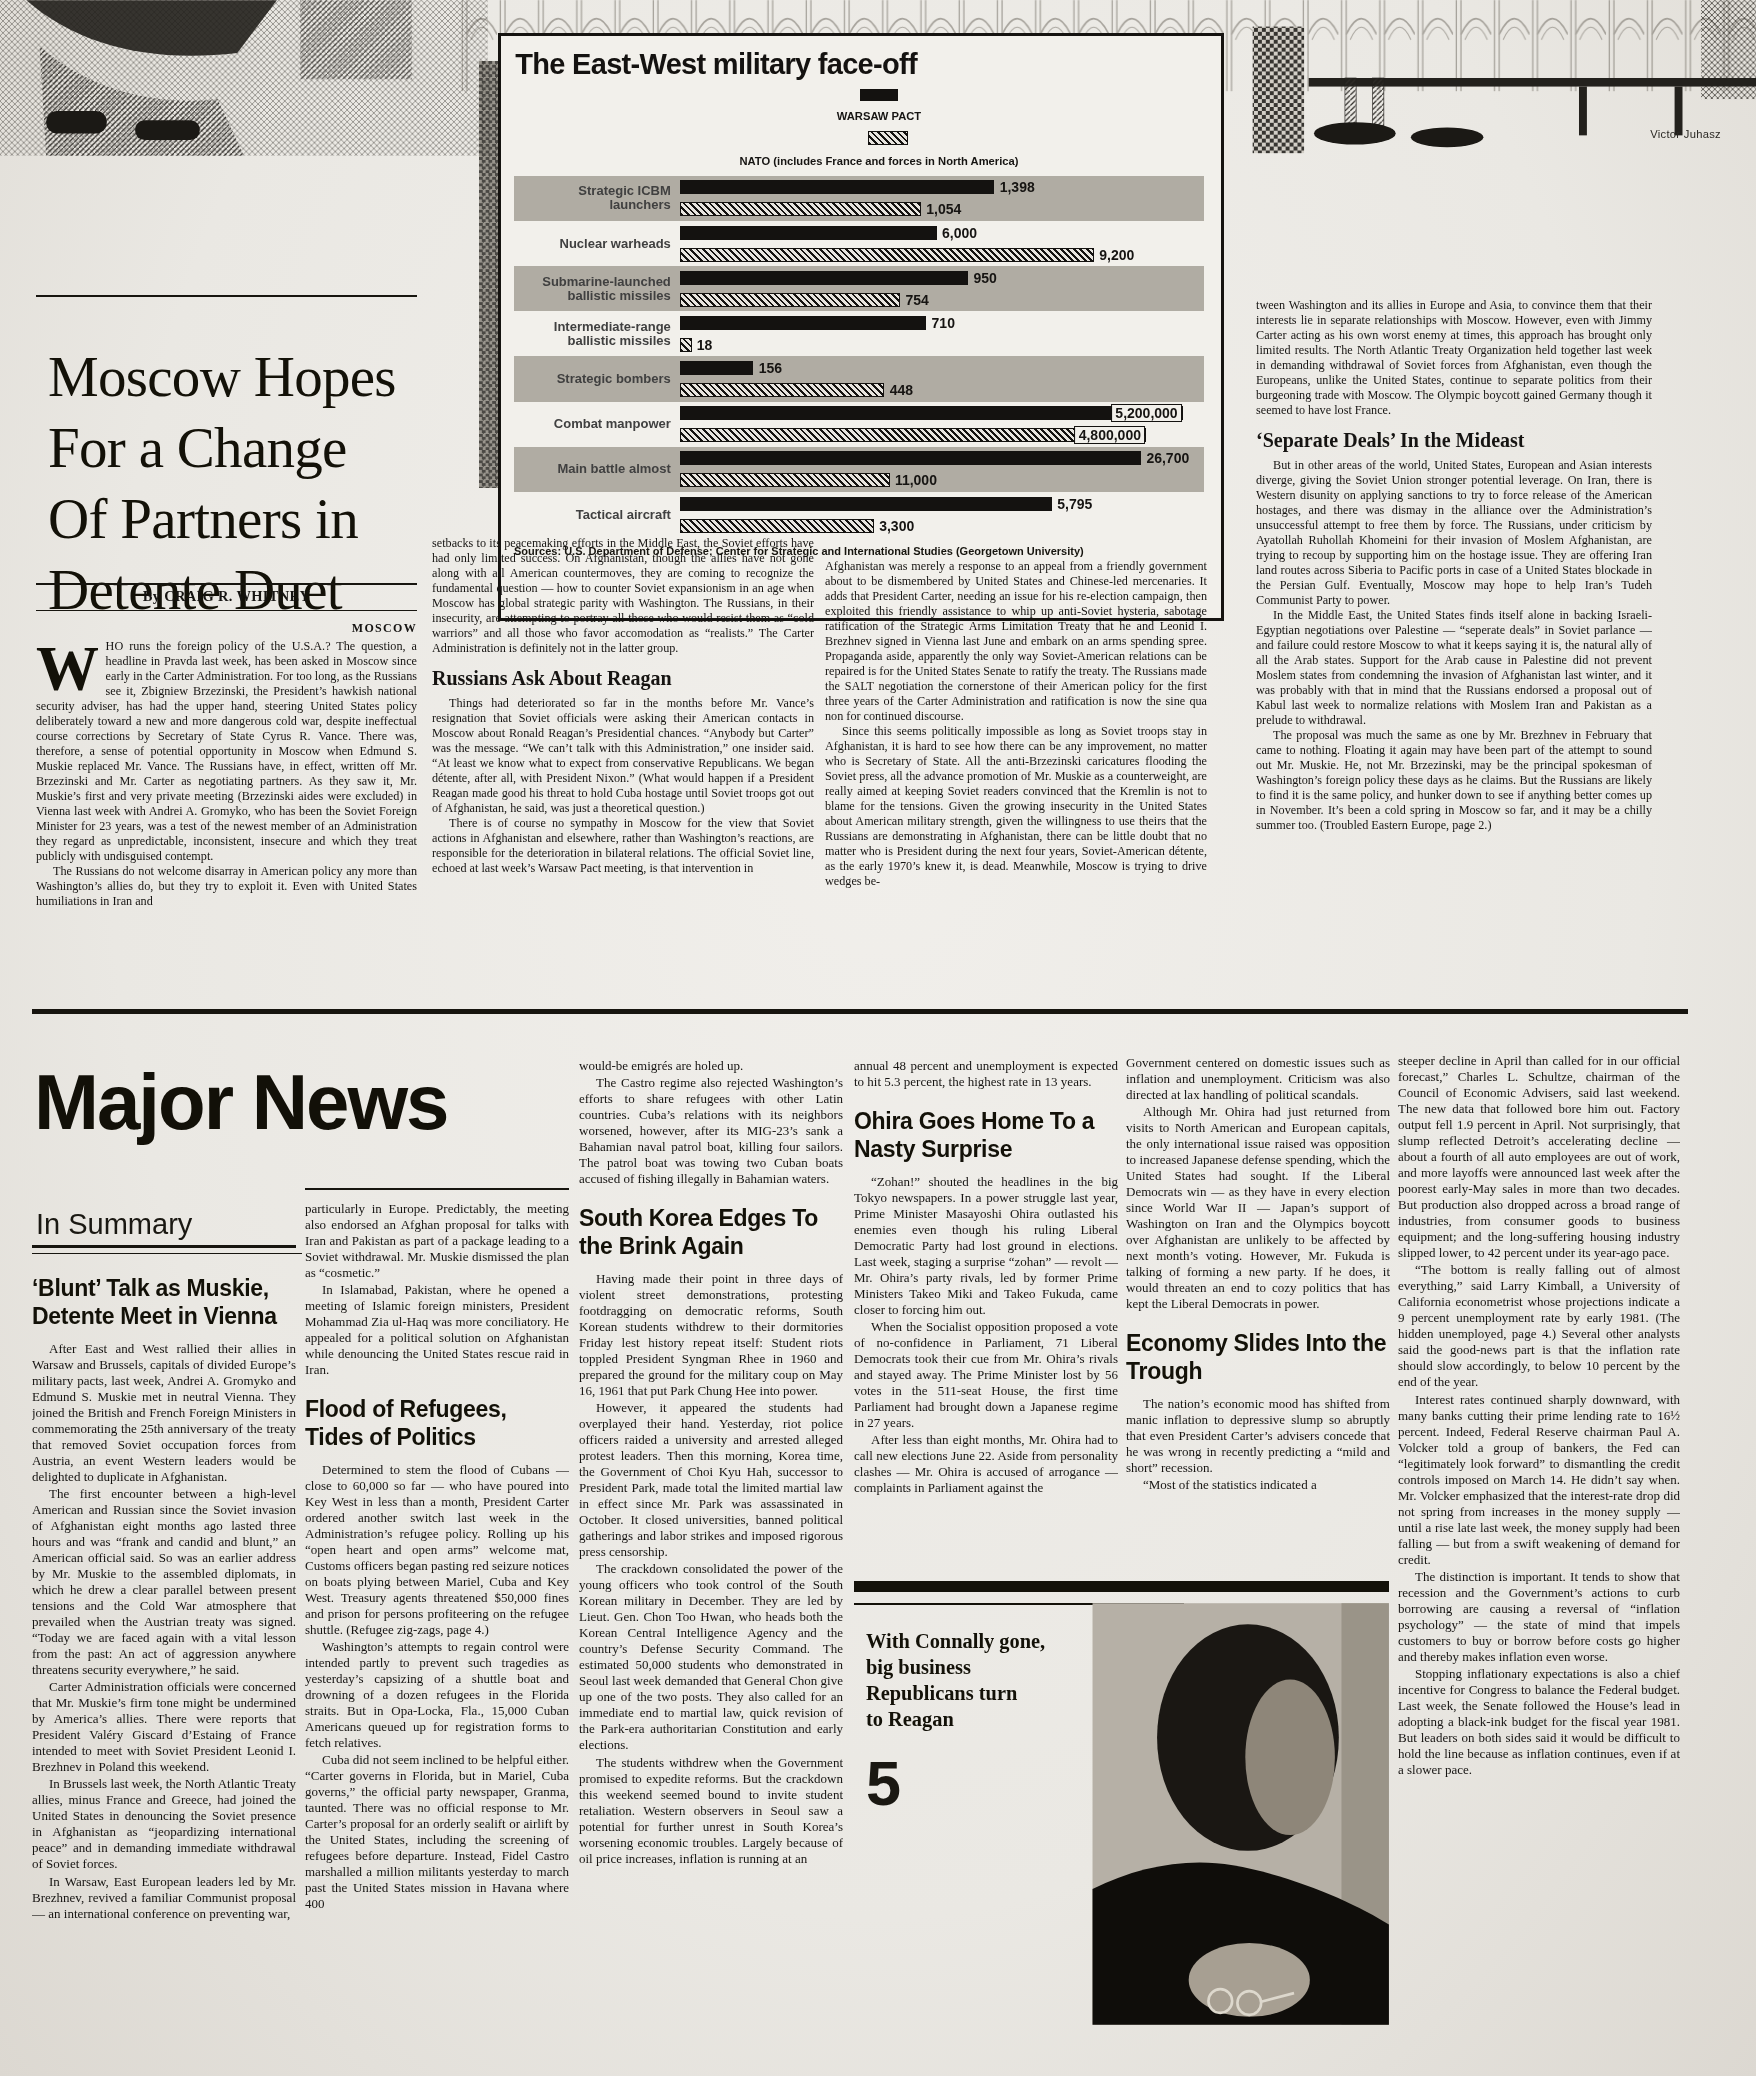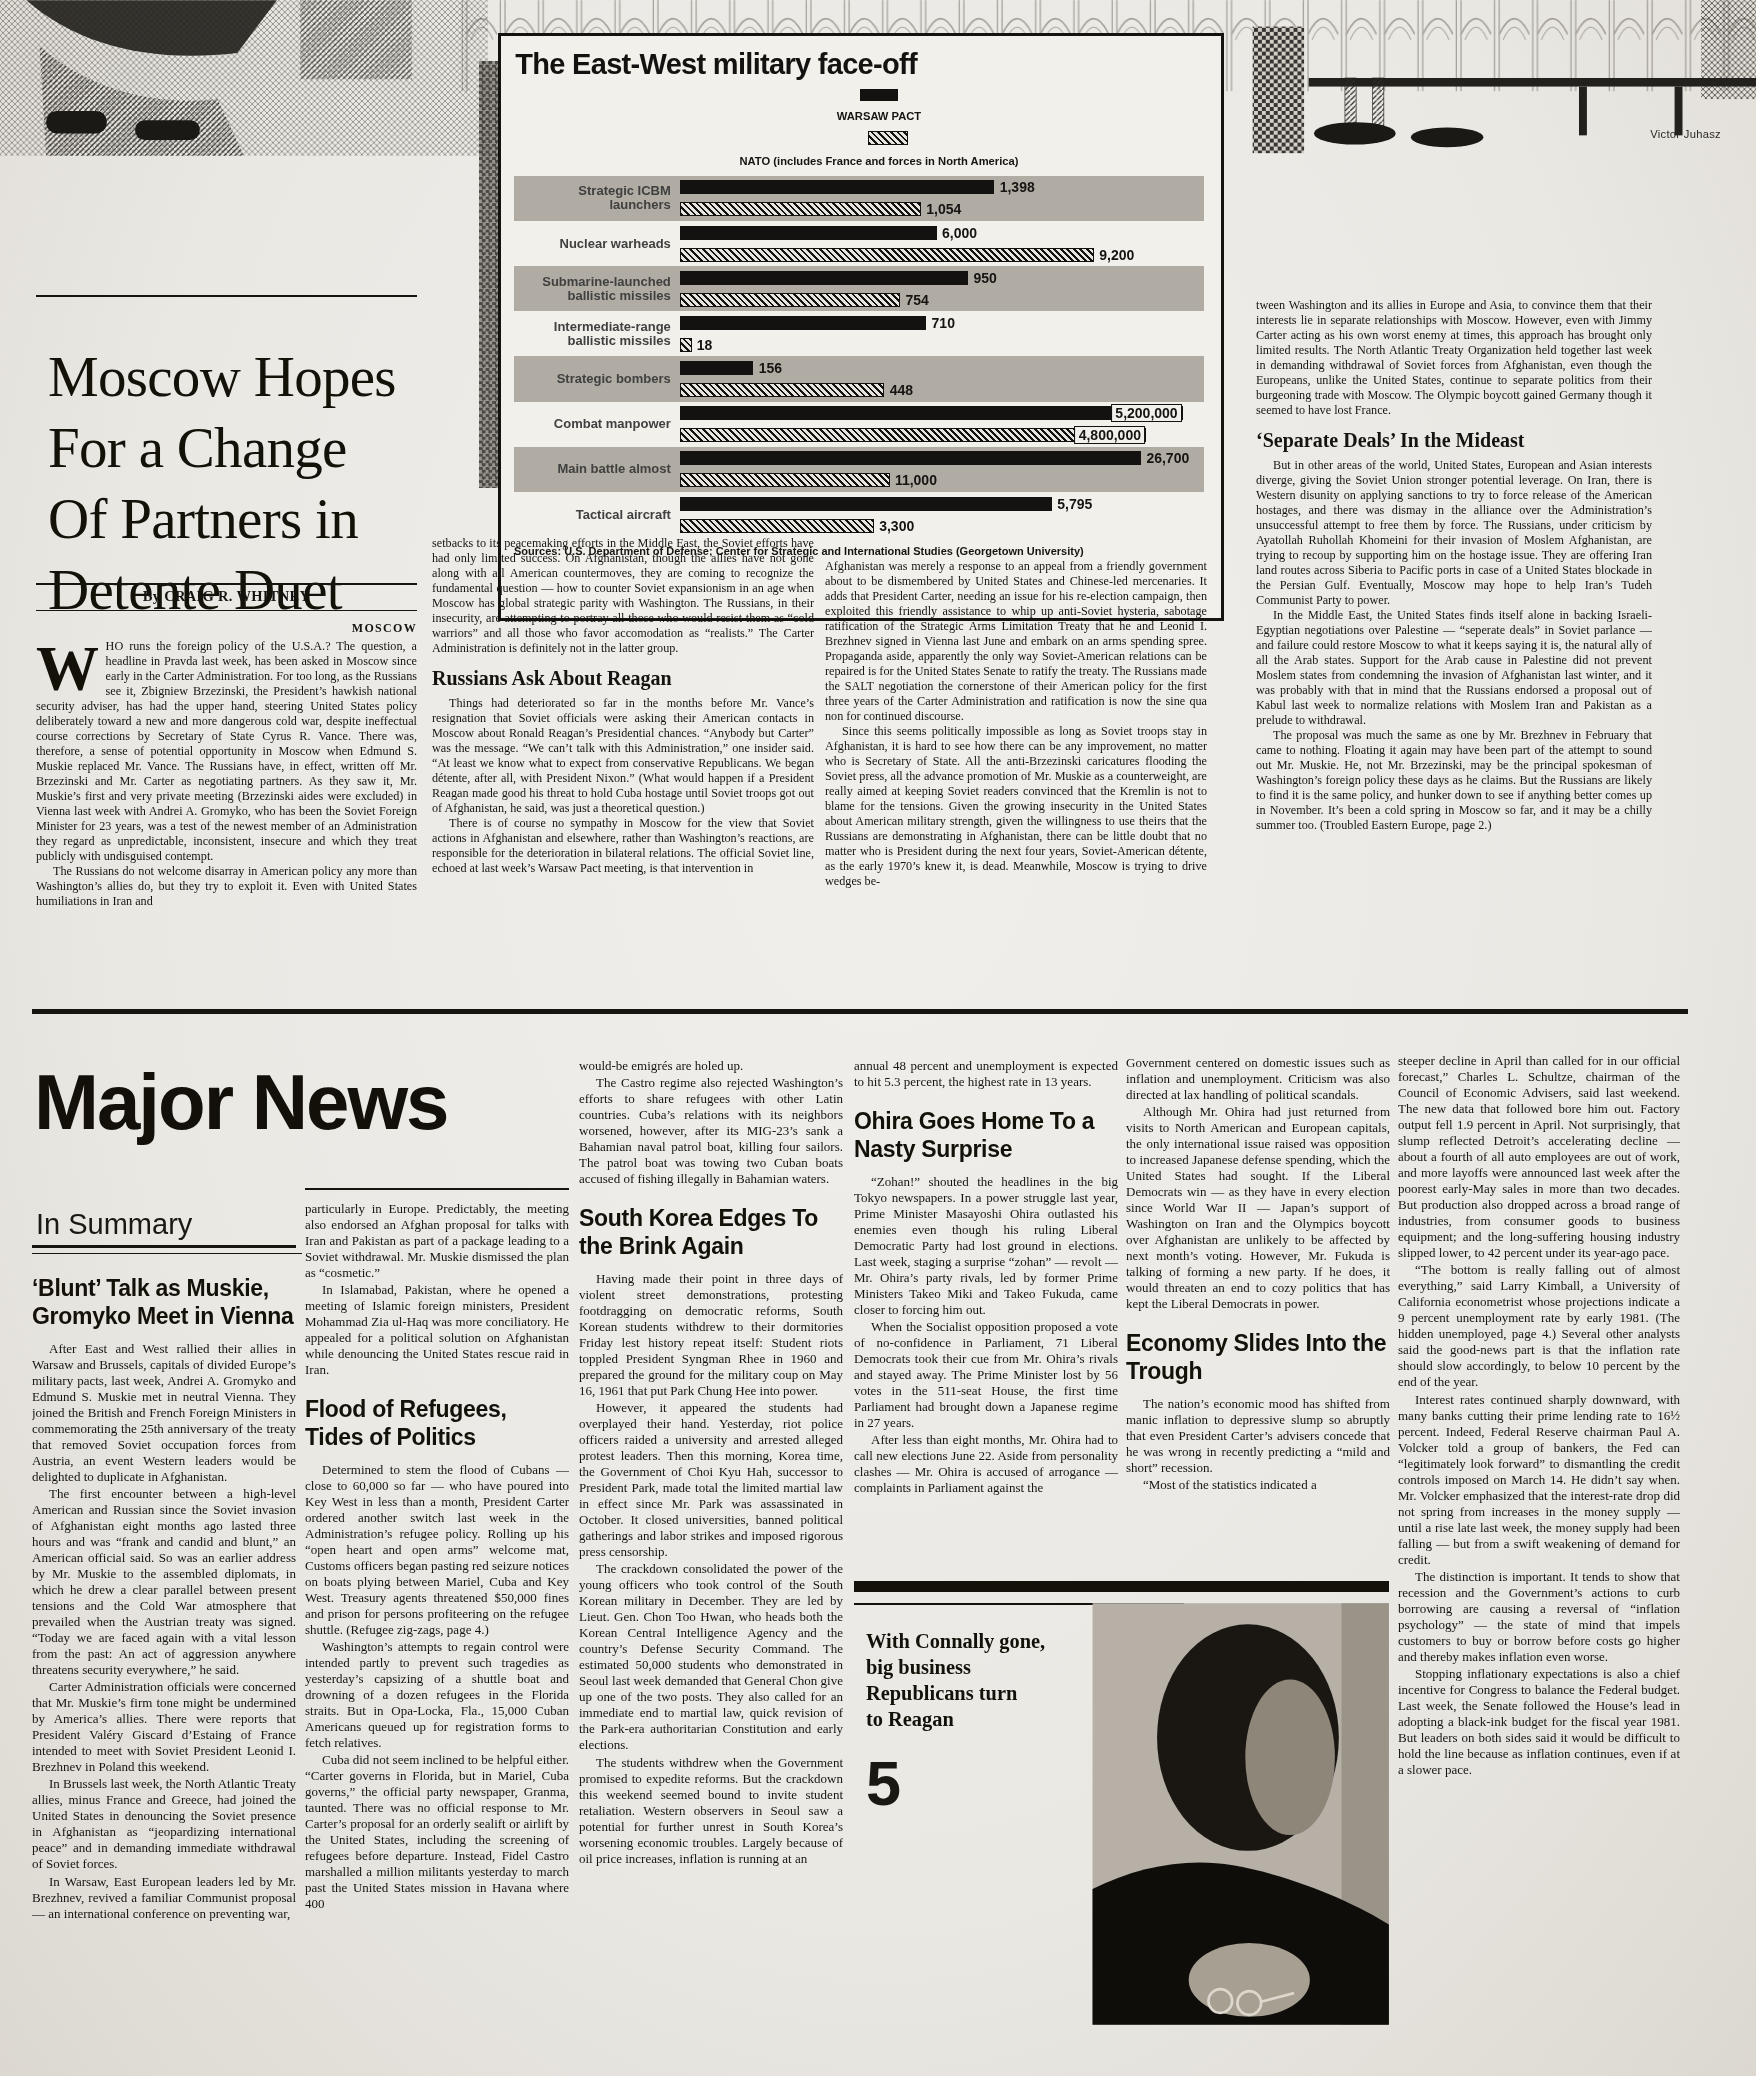--- a/index.html
+++ b/index.html
@@ -277,21 +277,21 @@
   </div>
 
   <div class="abs rule" style="left:32px;top:1009px;width:1656px;height:5.3px;"></div>
 
   <div id="mn-masthead" class="abs">Major News</div>
   <div id="mn-kicker" class="abs">In Summary</div>
   <div class="abs rule" style="left:32px;top:1245px;width:264px;height:2.6px;"></div>
   <div class="abs rule" style="left:32px;top:1253px;width:270px;height:1.3px;"></div>
 
   <div class="abs sumcol" style="left:32px;top:1274px;width:264px;height:778px;">
-    <div class="sumhead first">‘Blunt’ Talk as Muskie, Gromyko Meet in Vienna</div>
+    <div class="sumhead first">‘Blunt’ Talk as Muskie, Detente Meet in Vienna</div>
     <div>
         <p class="para">After East and West rallied their allies in Warsaw and Brussels, capitals of divided Europe’s military pacts, last week, Andrei A. Gromyko and Edmund S. Muskie met in neutral Vienna. They joined the British and French Foreign Ministers in commemorating the 25th anniversary of the treaty that removed Soviet occupation forces from Austria, an event Western leaders would be delighted to duplicate in Afghanistan.</p>
         <p class="para">The first encounter between a high-level American and Russian since the Soviet invasion of Afghanistan eight months ago lasted three hours and was “frank and candid and blunt,” an American official said. So was an earlier address by Mr. Muskie to the assembled diplomats, in which he drew a clear parallel between present tensions and the Cold War atmosphere that prevailed when the Austrian treaty was signed. “Today we are faced again with a vital lesson from the past: An act of aggression anywhere threatens security everywhere,” he said.</p>
         <p class="para">Carter Administration officials were concerned that Mr. Muskie’s firm tone might be undermined by America’s allies. There were reports that President Valéry Giscard d’Estaing of France intended to meet with Soviet President Leonid I. Brezhnev in Poland this weekend.</p>
         <p class="para">In Brussels last week, the North Atlantic Treaty allies, minus France and Greece, had joined the United States in denouncing the Soviet presence in Afghanistan as “jeopardizing international peace” and in demanding immediate withdrawal of Soviet forces.</p>
         <p class="para">In Warsaw, East European leaders led by Mr. Brezhnev, revived a familiar Communist proposal — an international conference on preventing war,</p>
       </div>
   </div>
 
   <div class="abs rule" style="left:305px;top:1188px;width:264px;height:2px;"></div>

